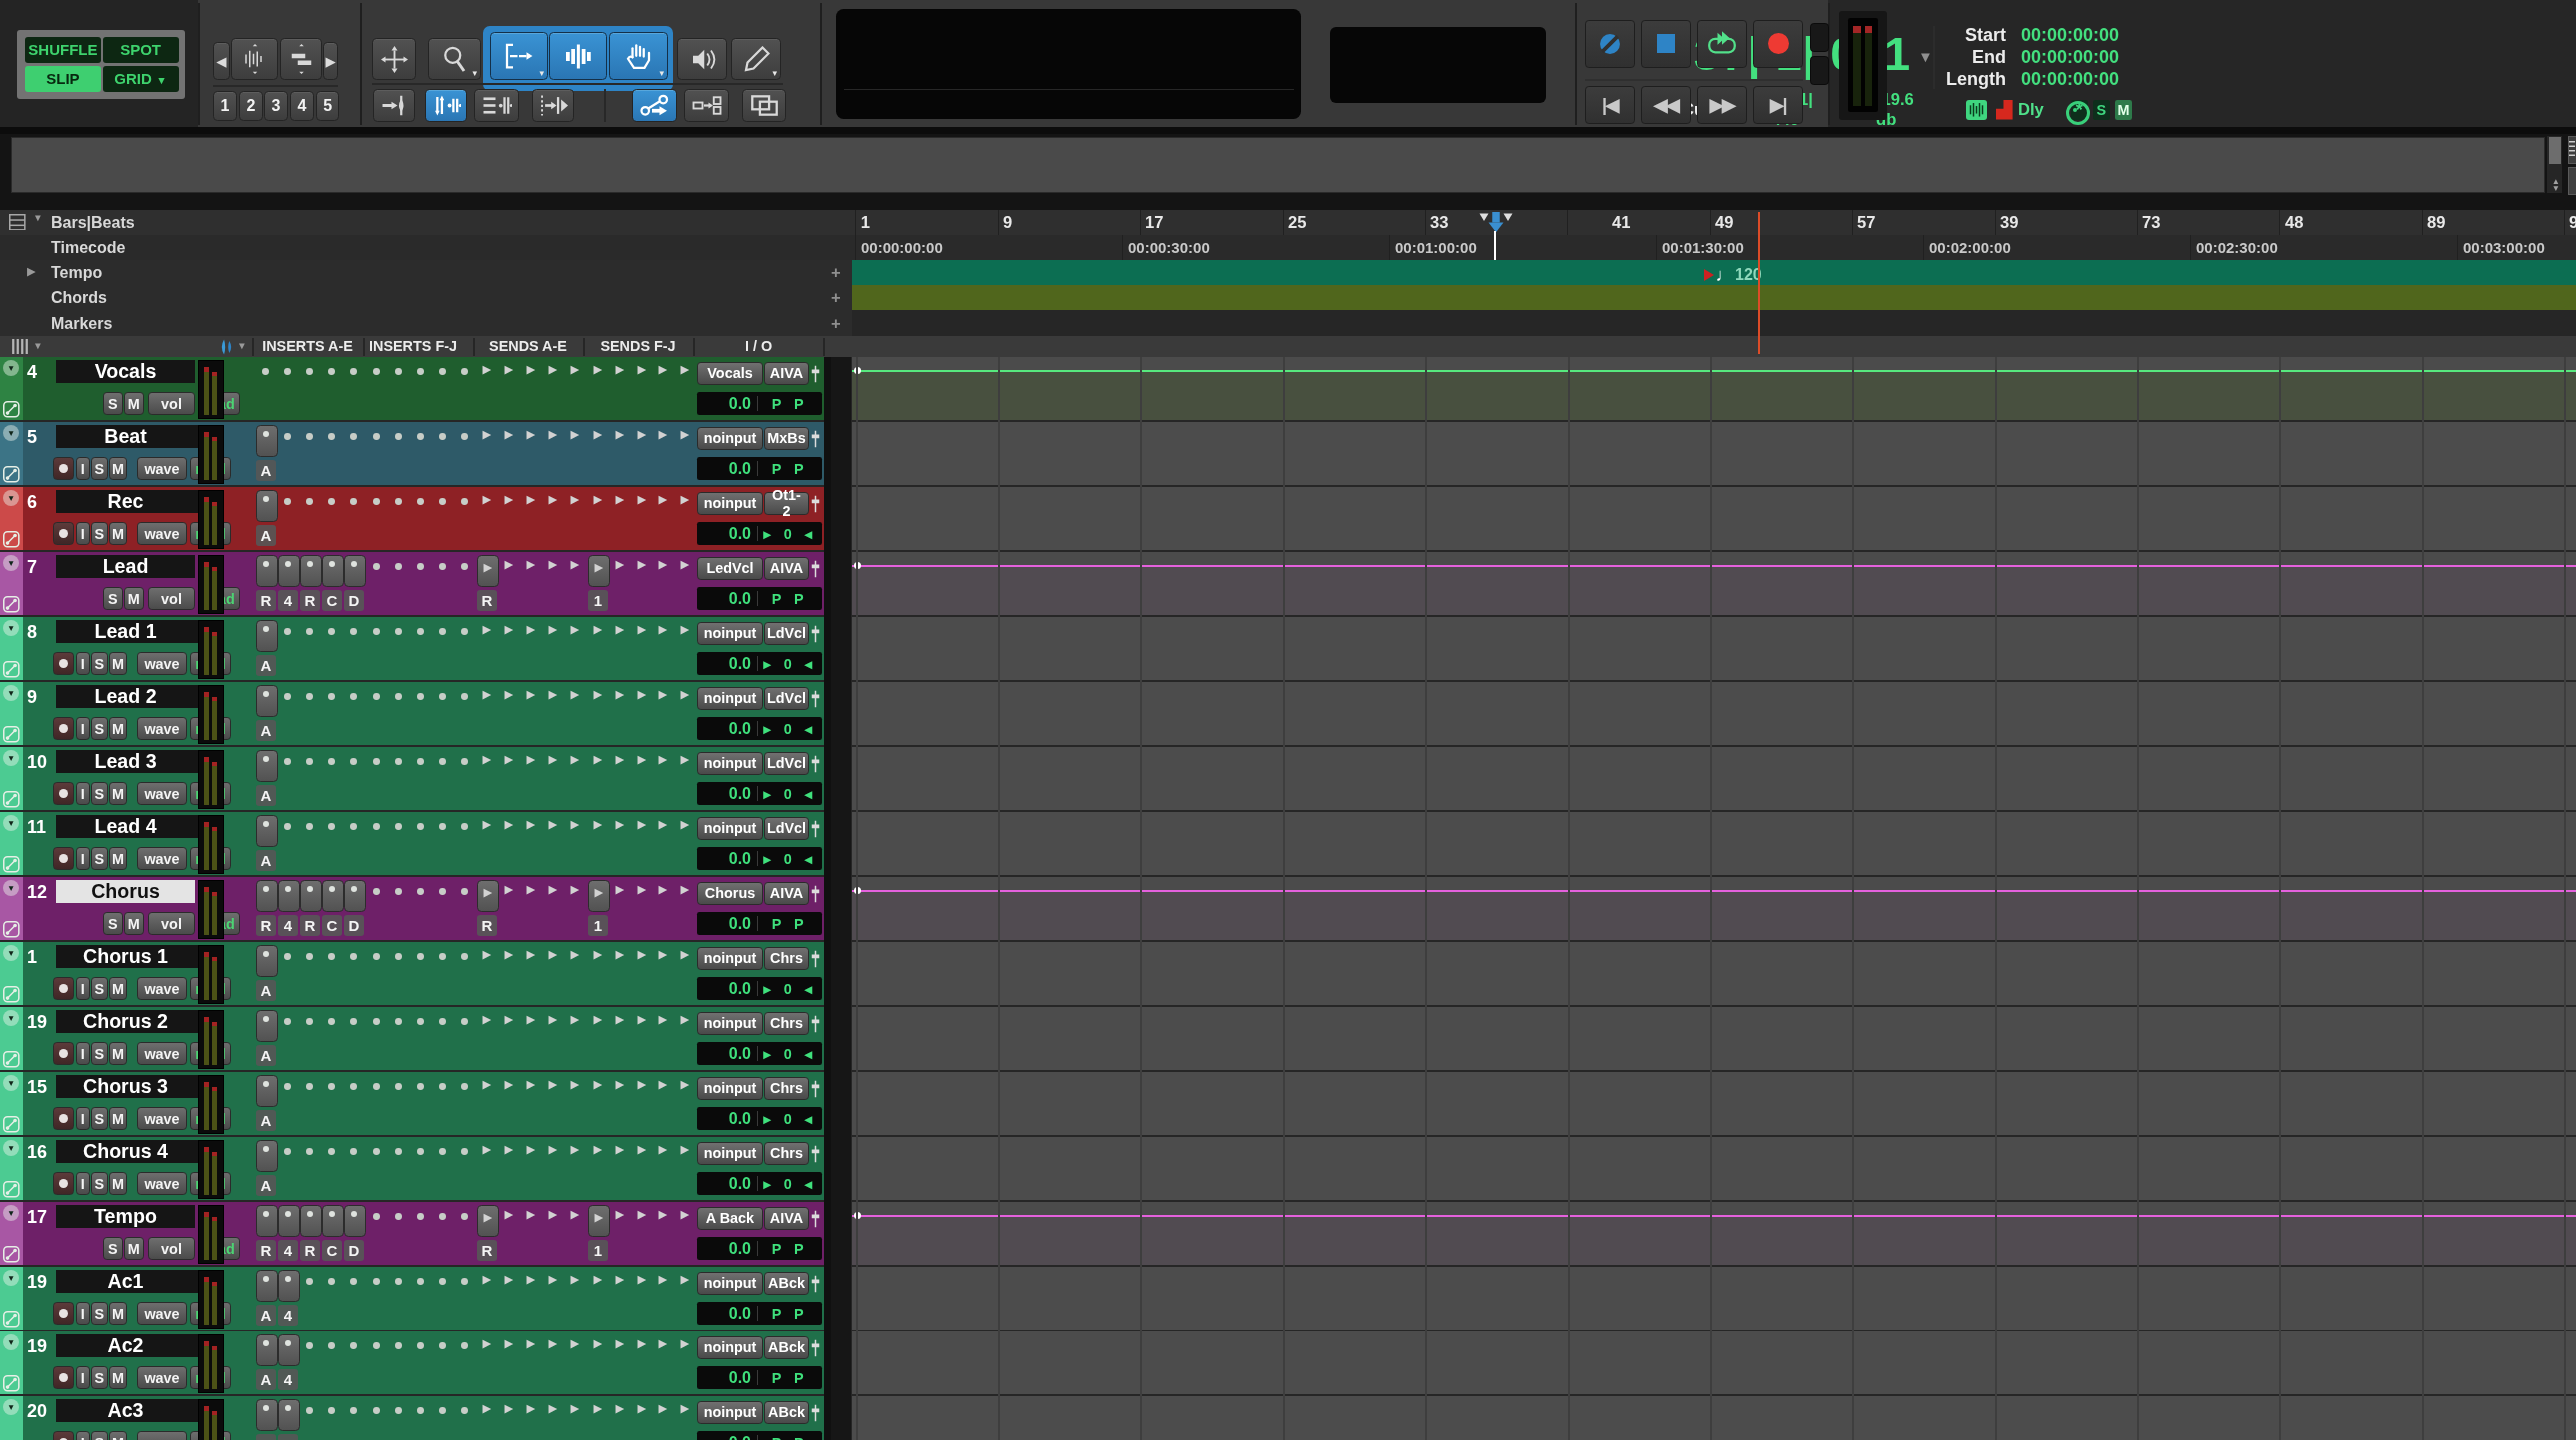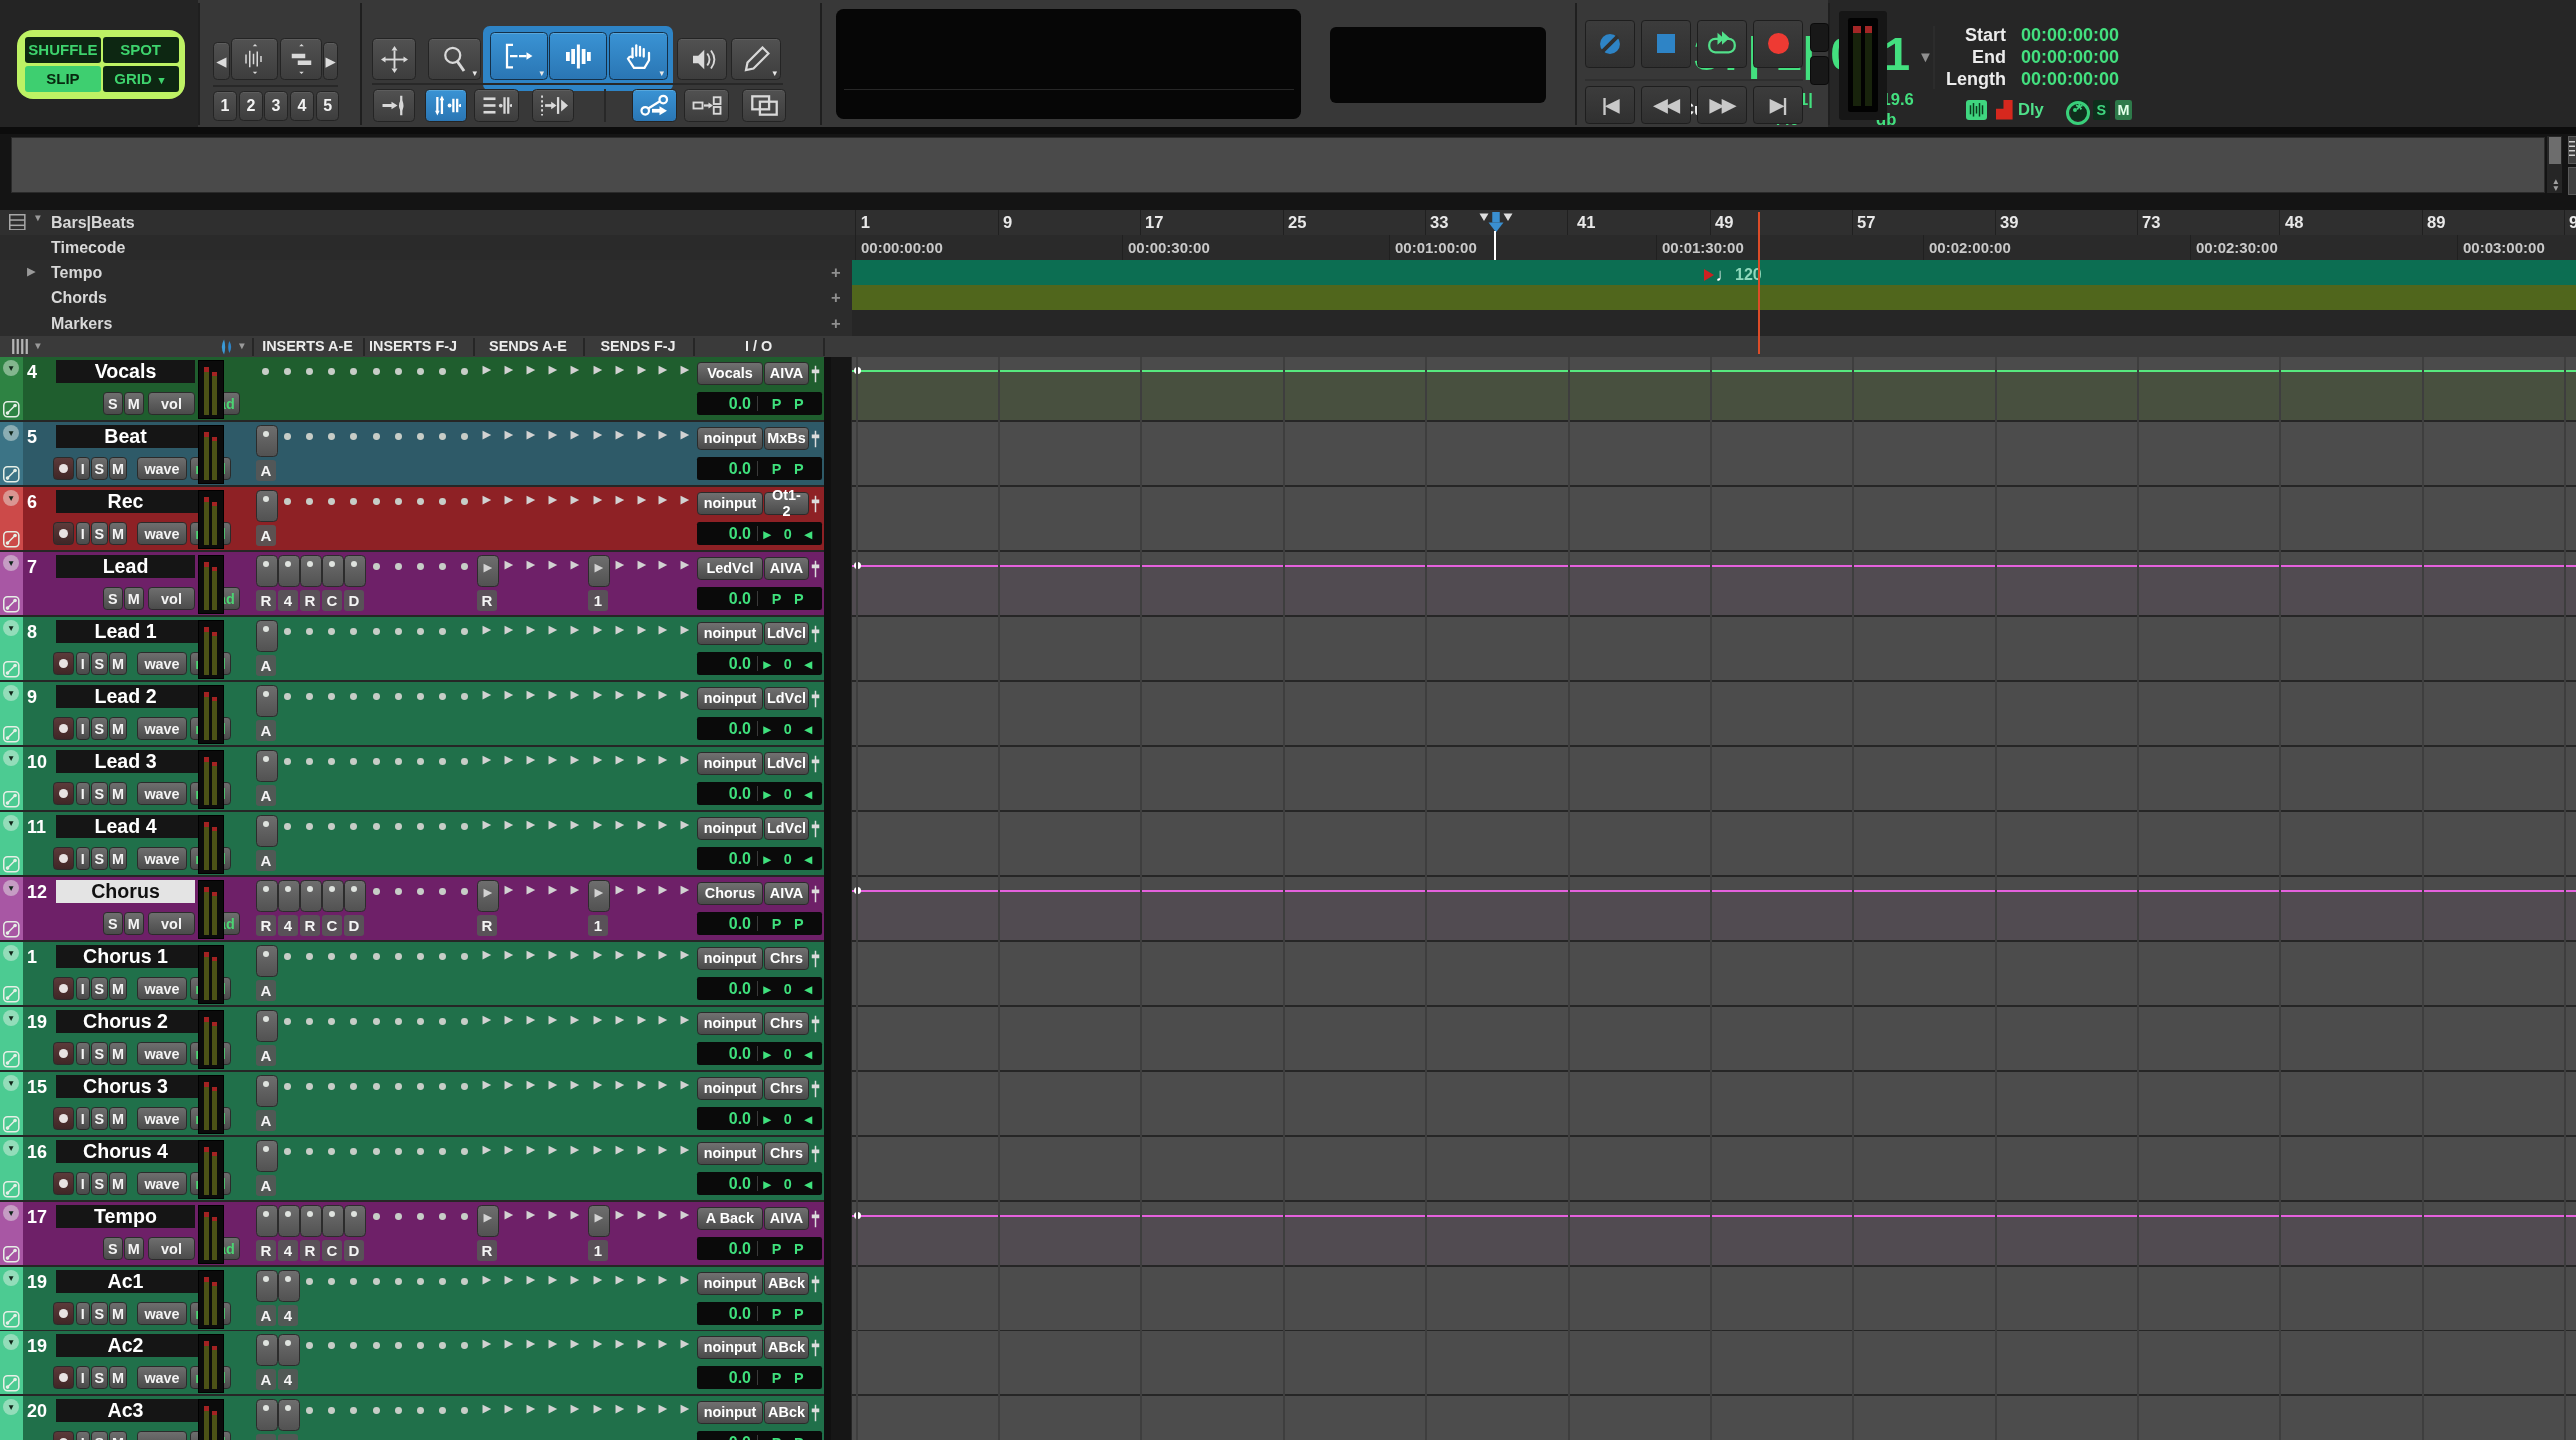--- a/index.html
+++ b/index.html
@@ -5,21 +5,21 @@
   html,body{margin:0;padding:0;background:#1a1a1a;}
   #root{position:relative;width:2576px;height:1441px;overflow:hidden;background:#2c2c2c;
         font-family:"Liberation Sans",sans-serif;-webkit-font-smoothing:antialiased;color:#ddd;}
   .abs{position:absolute;}
   
   #toolbar{left:0;top:0;width:2576px;height:128px;background:#383838;}
   .tb-sec-left{left:0;top:0;width:198px;height:128px;background:#242424;}
   .tb-sec-right{left:1828px;top:0;width:748px;height:128px;background:#262626;}
   .groove{top:3px;width:1.5px;height:122px;background:#1f1f1f;}
   .tb-black-band{left:0;top:127px;width:2576px;height:7.6px;background:#0c0c0c;}
-  #mode-panel{left:16.6px;top:30px;width:168px;height:69px;background:#bef264;border-radius:16px;}
+  #mode-panel{left:16.6px;top:30px;width:168px;height:69px;background:#737373;border-radius:3px;}
   .mode-btn{position:absolute;width:76px;height:26px;border-radius:3px;background:#0d2712;
     color:#3ed36d;font-size:15px;font-weight:bold;text-align:center;line-height:26px;border:0;padding:0;}
   .mode-btn.active{background:#3ecf70;color:#07280f;}
   .mode-dd{font-size:10.6px;margin-left:4.5px;}
   .tbtn{position:absolute;background:linear-gradient(#515151,#3d3d3d);border:0.8px solid #242424;
     border-radius:4.5px;box-shadow:inset 0 0.8px 0 #616161;color:#dcdcdc;padding:0;
     display:flex;align-items:center;justify-content:center;}
   .tbtn.blue{background:linear-gradient(#3a93d4,#2a76b4);box-shadow:inset 0 0.8px 0 #63aede;color:#fff;}
   .tbtn .mini-dd{position:absolute;right:3px;bottom:1.5px;font-size:9px;color:#e8e8e8;}
   .numbtn{font-size:16px;font-weight:bold;color:#f2f2f2;}
@@ -426,21 +426,21 @@
           <span class="bar-num" style="left:8.7px">1</span>
           <span class="rsep" style="left:146px"></span>
           <span class="bar-num" style="left:151px">9</span>
           <span class="rsep" style="left:288px"></span>
           <span class="bar-num" style="left:293px">17</span>
           <span class="rsep" style="left:431px"></span>
           <span class="bar-num" style="left:436px">25</span>
           <span class="rsep" style="left:573px"></span>
           <span class="bar-num" style="left:578px">33</span>
           <span class="rsep" style="left:715px"></span>
-          <span class="bar-num" style="left:725px">41</span>
+          <span class="bar-num" style="left:760px">41</span>
           <span class="rsep" style="left:858px"></span>
           <span class="bar-num" style="left:863px">49</span>
           <span class="rsep" style="left:1000px"></span>
           <span class="bar-num" style="left:1005px">57</span>
           <span class="rsep" style="left:1143px"></span>
           <span class="bar-num" style="left:1148px">39</span>
           <span class="rsep" style="left:1285px"></span>
           <span class="bar-num" style="left:1290px">73</span>
           <span class="rsep" style="left:1427px"></span>
           <span class="bar-num" style="left:1433px">48</span>

